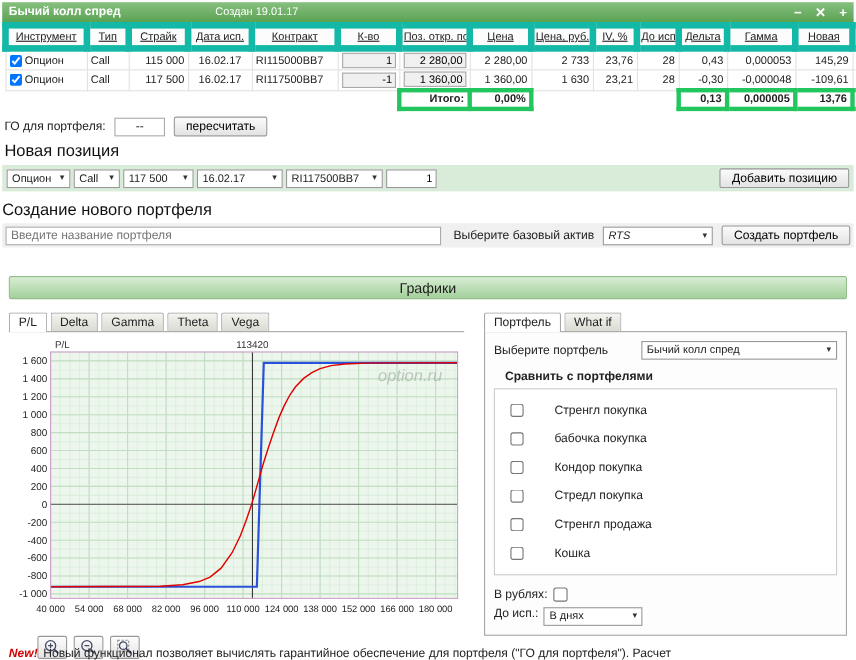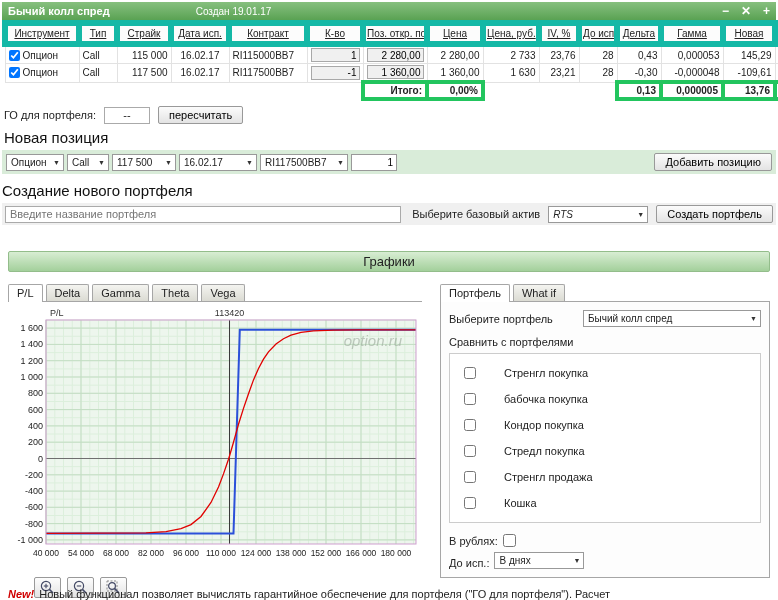--- a/index.html
+++ b/index.html
@@ -52,26 +52,26 @@
   .tab.active { background:#fff; padding-bottom:3px; margin-bottom:-1px; }
 
   .chart-wrap { margin-top:5px; }
   svg text { font-family:"Liberation Sans",sans-serif; }
 
   .zoom-row { display:flex; gap:6px; margin:14px 0 0 26px; }
   .zbtn { width:27px; height:21px; display:flex; align-items:center; justify-content:center; background:linear-gradient(#fdfdfd,#e4e4e4); border:1px solid #999; border-radius:2px; cursor:pointer; }
 
   .panel-box { border:1px solid #a6a6a6; background:#fdfdfd; padding:8px; position:relative; z-index:1; min-height:242px; }
   .pf-row { display:flex; align-items:center; gap:16px; }
-  .cmp-label { margin:9px 0 5px; }
+  .cmp-label { margin:9px 10px 5px;font-weight:bold; }
   .cmp-box { border:1px solid #ccc; background:#fff; padding:6px 4px 6px 14px; }
   .cmp-item { display:flex; align-items:center; gap:28px; height:26px; }
   .cmp-item input { width:12px; height:12px; }
   .rub-row { margin-top:11px; display:flex; align-items:center; gap:5px; }
-  .days-row { margin-top:5px; display:flex; align-items:flex-end; gap:5px; }
+  .days-row { margin-top:5px; display:flex; align-items:flex-start; gap:5px; }
 
   .footer { position:absolute; left:8px; top:588px; font-size:11px; white-space:nowrap; }
   .newbang { color:#d00000; font-style:italic; font-weight:bold; margin-right:5px; }
 </style>
 </head>
 <body>
 
 <div class="win">
   <div class="titlebar">
     <span class="tb-title">Бычий колл спред</span>

